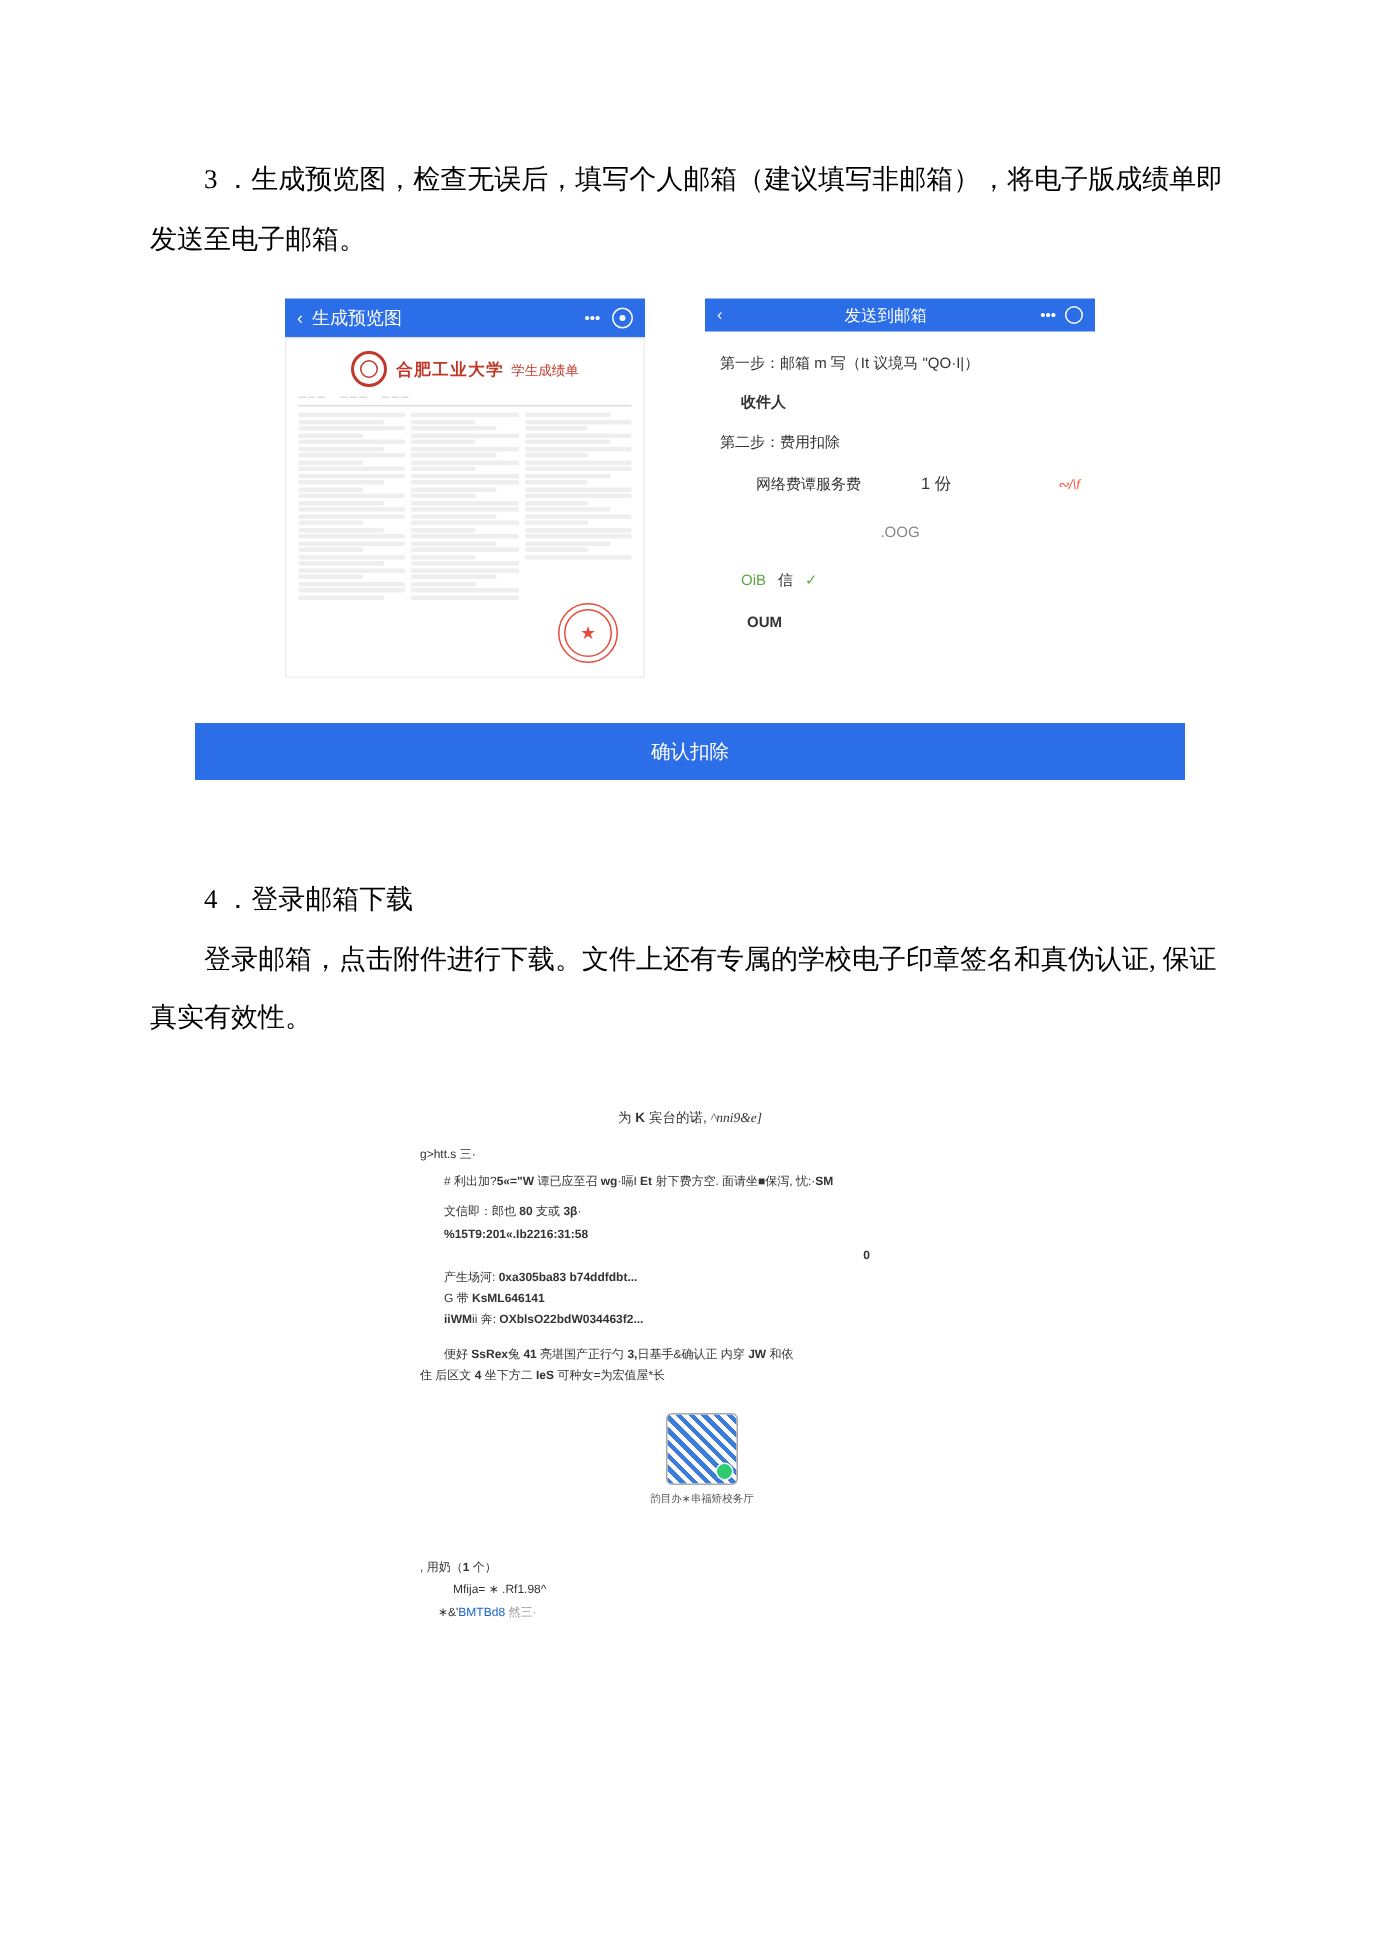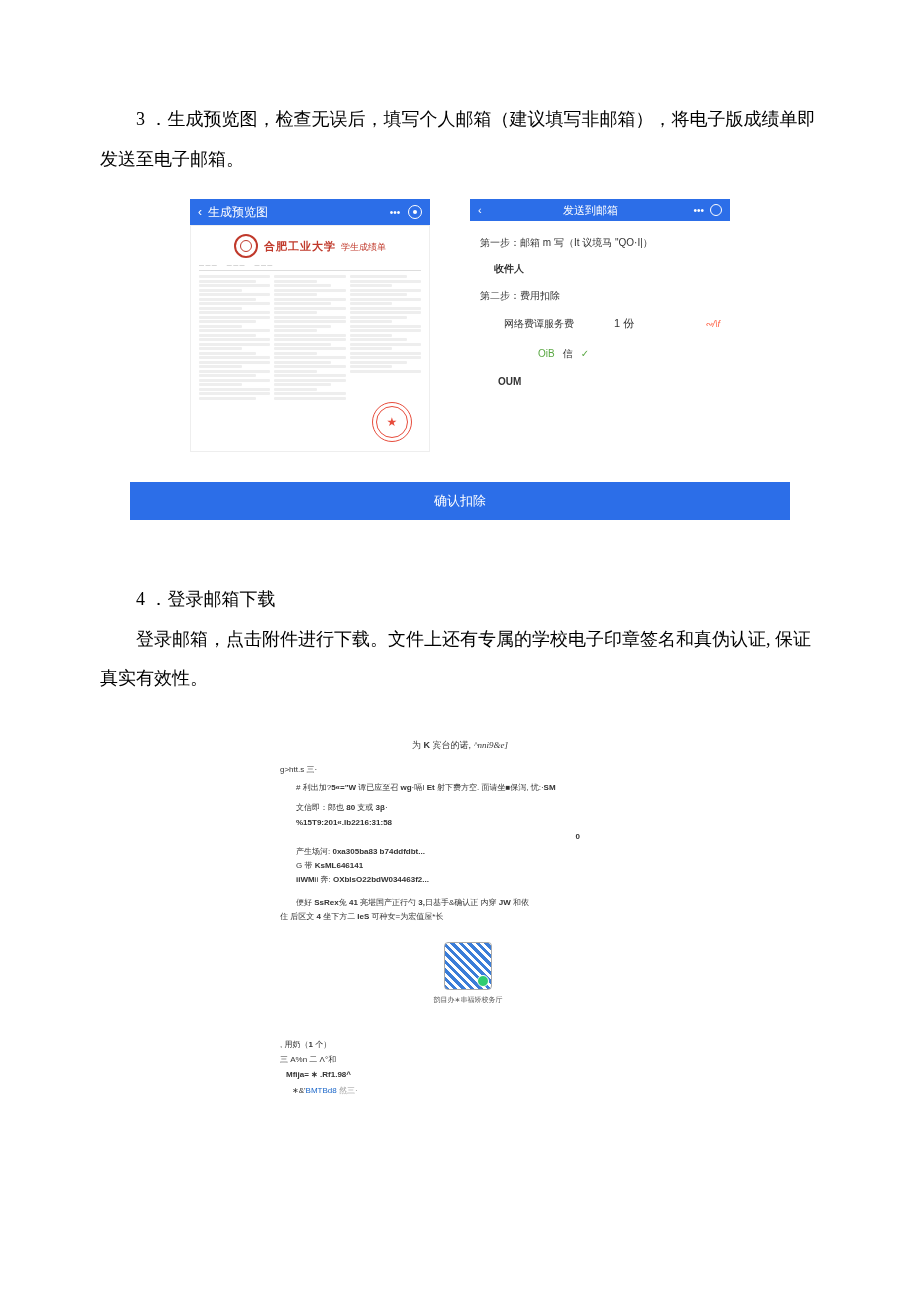--- a/index.html
+++ b/index.html
@@ -123,21 +123,21 @@
   .fee-row {
     display: flex; align-items: baseline; gap: 20px;
     margin: 6px 0 0 24px;
   }
   .fee-row .qty { font-size: 11px; margin-left: 20px; }
   .fee-row .price { color: #ff5a3c; font-size: 9px; font-style: italic; margin-left: auto; }
   .oog { text-align: center; color: #888; font-size: 10px; margin: 12px 0; }
   .wechat {
     margin: 10px 0 0 14px; display:flex; align-items:center; gap:8px; font-size:10px;
   }
-  .wechat .oib { color:#5aa843; font-family: Arial,sans-serif; margin-left: 44px; }
+  .wechat .oib { color:#5aa843; font-family: Arial,sans-serif; }
   .wechat .check { color:#5aa843; }
   .oum { margin: 8px 0 4px 18px; font-size: 10px; font-family: Arial,sans-serif; font-weight:bold; }
 
   .confirm-bar {
     background: #2c6ee8;
     color: #fff;
     text-align: center;
     font-size: 13px;
     padding: 10px 0;
     margin: 30px 130px 0 130px;
@@ -174,21 +174,21 @@
     position: relative;
   }
   .qr::after {
     content:""; position:absolute; right:2px; bottom:2px; width:10px; height:10px;
     background:#2ecc71; border-radius:50%; border:1px solid #fff;
   }
   .qr-cap { font-size: 7px; color:#555; }
   .attach-block { font-size: 8px; margin-top: 30px; line-height: 1.9; }
   .attach-block .att-head { font-size: 8px; }
   .attach-block .paren { font-weight: bold; }
-  .attach-block .fname { font-weight: bold; margin-left: 6px; }
+  .attach-block .fname { font-weight: normal; margin-left: 22px; }
   .attach-block .link { color: #1a66c9; }
   .attach-block .grey { color:#999; }
 </style>
 </head>
 <body>
 
 <p class="doc-text">3 ．生成预览图，检查无误后，填写个人邮箱（建议填写非邮箱），将电子版成绩单即发送至电子邮箱。</p>
 
 <div class="screenshots-row">
 
@@ -315,20 +315,21 @@
     </div>
     <div class="mail-body">
       <div class="step">第一步：邮箱 m 写（It 议境马 "QO·I|）</div>
       <div class="recv">收件人</div>
       <div class="step">第二步：费用扣除</div>
       <div class="fee-row">
         <span>网络费谭服务费</span>
         <span class="qty">1 份</span>
         <span class="price">∾/\f</span>
       </div>
+      <div class="oog">.OOG</div>
       <div class="wechat">
         <span class="oib">OiB</span>
         <span>信</span>
         <span class="check">✓</span>
       </div>
       <div class="oum">OUM</div>
     </div>
   </div>
 </div>
 
@@ -368,21 +369,18 @@
     <div class="qr-block">
       <div class="qr"></div>
       <div class="qr-cap">韵目办∗串福矫校务厅</div>
     </div>
   </div>
 
   <div class="attach-block">
     <div class="att-head">
       <span>, 用奶（</span><span class="paren">1</span><span> 个）</span>
     </div>
-    <div>
-      <span>三 </span><span class="b">A%n</span><span> 二 Λ°和</span>
-    </div>
     <div class="fname">Mfija= ∗ .Rf1.98^</div>
     <div style="margin-left:12px">
       <span>∗&amp;'</span><span class="link">BMTBd8</span><span class="grey"> 然三·</span>
     </div>
   </div>
 </div>
 
 </body></html>

